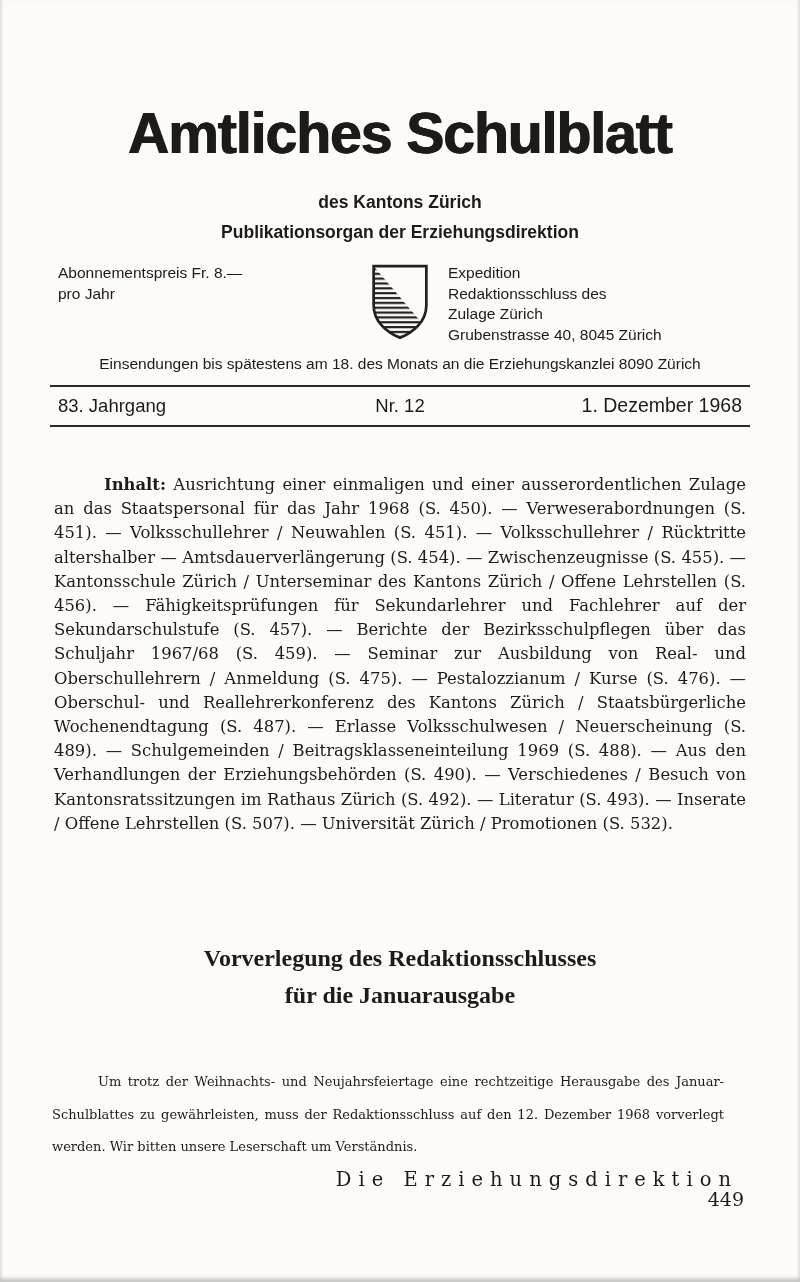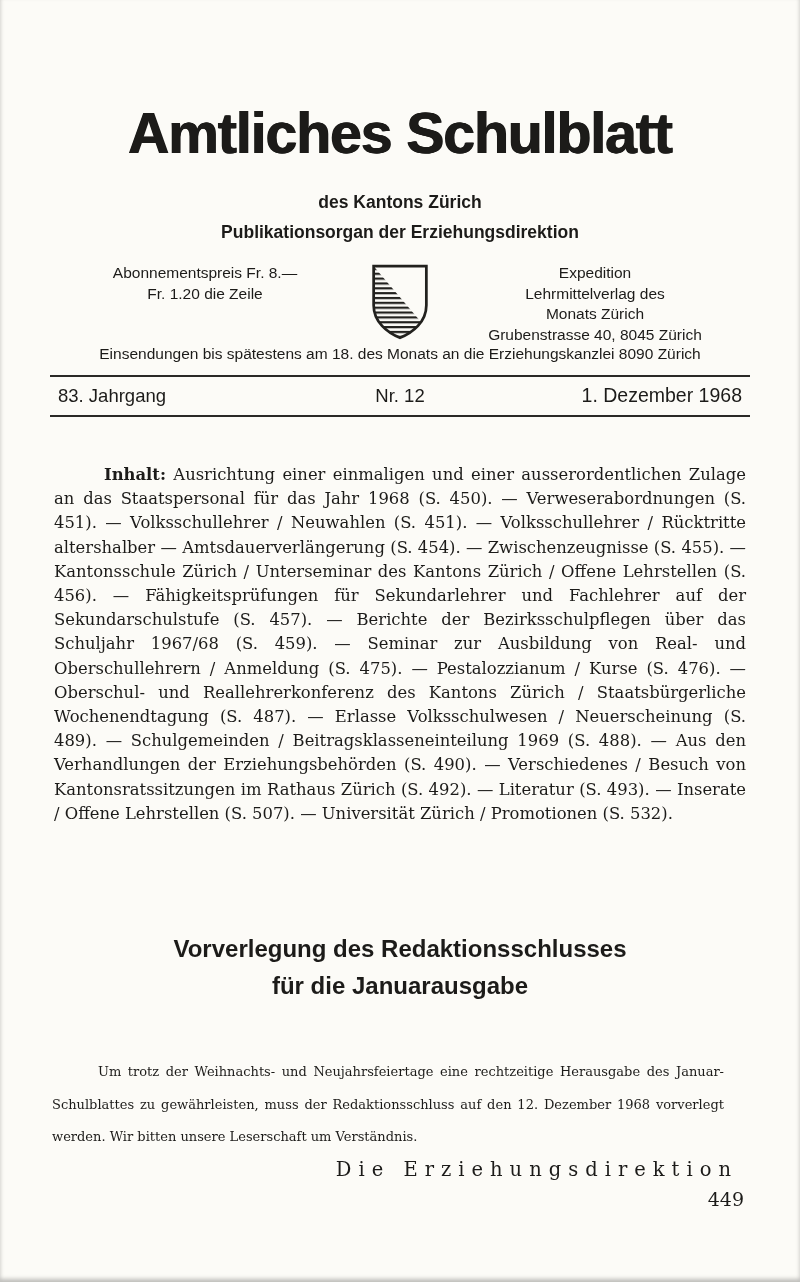--- a/index.html
+++ b/index.html
@@ -29,25 +29,26 @@
     text-align:center;
     font-weight:bold;
     font-size:17.5px;
     line-height:30px;
   }
   .info-row {
     display:flex;
     align-items:flex-start;
     margin:14px 58px 0 58px;
   }
-  .info-col { flex:1; text-align:center; font-size:15.5px; line-height:20.5px; }
+  .info-col { flex:1; font-size:15.5px; line-height:20.5px; }
   .info-col.left  { padding-top:2px; }
   .info-col.right { padding-top:2px; }
   .shield-wrap { width:96px; display:flex; justify-content:center; padding-top:2px; }
   .submission-note {
+    margin-top:10px;
     text-align:center;
     font-size:15.5px;
   }
   .issue-bar {
     margin:12px 50px 0 50px;
     border-top:2px solid #2a2926;
     border-bottom:2.5px solid #2a2926;
     display:flex;
     align-items:center;
     padding:7px 8px 8px 8px;
@@ -61,21 +62,21 @@
     font-family:"DejaVu Serif", serif;
     font-size:16.4px;
     line-height:24.2px;
     text-align:justify;
     text-indent:50px;
   }
   .contents .inhalt-label { font-weight:bold; }
   .announce-heading {
     margin-top:104px;
     text-align:center;
-    font-family:Liberation Sans, sans-serif;
+    font-family:Liberation Serif, serif;
     font-weight:bold;
     font-size:24px;
     line-height:37px;
   }
   .announce-body {
     margin:52px 76px 0 52px;
     font-family:"DejaVu Serif", serif;
     font-size:13px;
     line-height:32.5px;
     text-align:justify;
@@ -103,21 +104,21 @@
   <div class="masthead-title">Amtliches Schulblatt</div>
 
   <div class="masthead-subtitle">
     <div>des Kantons Zürich</div>
     <div>Publikationsorgan der Erziehungsdirektion</div>
   </div>
 
   <div class="info-row">
     <div class="info-col left">
       <div>Abonnementspreis Fr. 8.—</div>
-      <div>Fr. 1.20 die Zeile</div>
+      <div>pro Jahr</div>
     </div>
 
     <div class="shield-wrap">
       <svg width="64" height="78" viewBox="0 0 60 74" aria-hidden="true">
         <defs>
           <clipPath id="shieldClip">
             <path d="M5 3 H55 V40 C55 56 42 66 30 71 C18 66 5 56 5 40 Z"></path>
           </clipPath>
           <pattern id="hatch" width="6" height="4.6" patternUnits="userSpaceOnUse">
             <rect width="6" height="4.6" fill="#fcfbf7"></rect>
@@ -127,22 +128,22 @@
         <path d="M5 3 H55 V40 C55 56 42 66 30 71 C18 66 5 56 5 40 Z" fill="#fcfbf7"></path>
         <g clip-path="url(#shieldClip)">
           <polygon points="5,3 55,62 55,74 5,74" fill="url(#hatch)"></polygon>
         </g>
         <path d="M5 3 H55 V40 C55 56 42 66 30 71 C18 66 5 56 5 40 Z" fill="none" stroke="#22211e" stroke-width="2.6"></path>
       </svg>
     </div>
 
     <div class="info-col right">
       <div>Expedition</div>
-      <div>Lehrmittelverlag des</div>
-      <div>Monats Zürich</div>
+      <div>Redaktionsschluss des</div>
+      <div>Zulage Zürich</div>
       <div>Grubenstrasse 40, 8045 Zürich</div>
     </div>
   </div>
 
   <div class="submission-note">Einsendungen bis spätestens am 18. des Monats an die Erziehungskanzlei 8090 Zürich</div>
 
   <div class="issue-bar">
     <div class="cell l">83. Jahrgang</div>
     <div class="cell c">Nr. 12</div>
     <div class="cell r">1. Dezember 1968</div>

